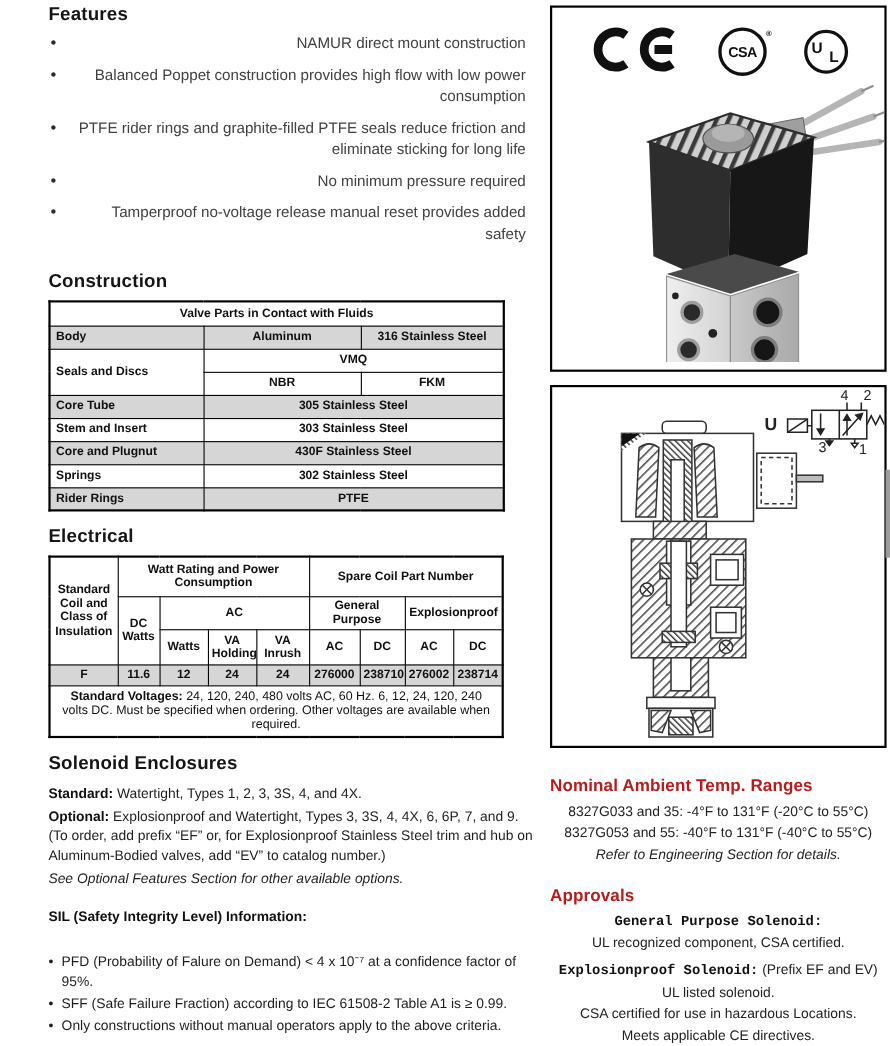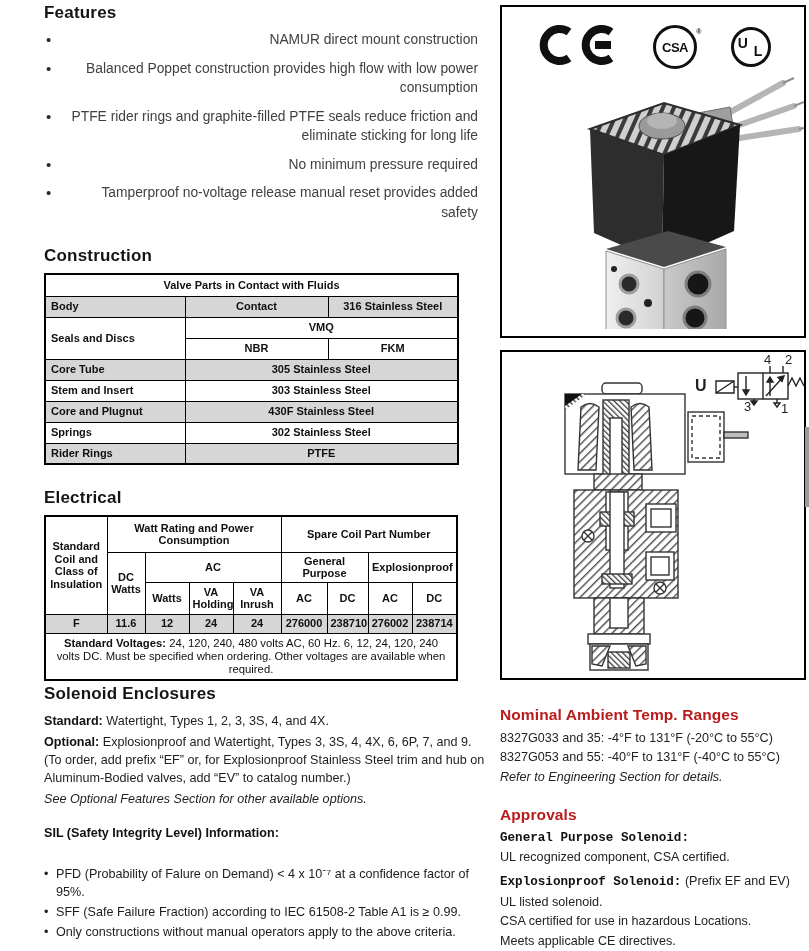--- a/index.html
+++ b/index.html
@@ -58,21 +58,21 @@
   .mark-circle {
     border:3px solid #101010; border-radius:50%; display:flex; align-items:center;
     justify-content:center; font-weight:bold; color:#101010; position:relative;
   }
   .csa { width:44px; height:44px; font-size:13px; letter-spacing:-0.5px; }
   .ul  { width:40px; height:40px; font-size:14px; }
   .reg { position:absolute; font-size:7px; right:-7px; top:0; border:none; }
 
   .rc-head { font-size:15.5px; font-weight:bold; color:#b91c1c; margin-bottom:4px; letter-spacing:.1px;margin-top:16px; }
   .rc-text { font-size:12.6px; line-height:1.4; color:#222; }
-  .rc-text p { margin-bottom:2px; }
+  .rc-text p { margin-bottom:2px;text-align:center; }
   .rc-text .b { font-weight:bold; color:#101010;font-family:Liberation Mono, monospace; }
   .edge-tab { position:absolute; right:0; width:4px; background:#9a9a9a; }
 </style>
 </head>
 <body>
 
 <section class="abs" style="left:44px; top:3px; width:434px;">
   <div class="h-major">Features</div>
   <ul class="features-list">
     <li>NAMUR direct mount construction</li>
@@ -90,21 +90,21 @@
         <col style="width:140px">
         <col style="width:143px">
         <col style="width:130px">
       </colgroup>
     <tbody>
         <tr style="height:22px">
           <td colspan="3">Valve Parts in Contact with Fluids</td>
         </tr>
     <tr class="shaded" style="height:21px">
       <td class="lbl">Body</td>
-      <td>Contact</td>
+      <td>Aluminum</td>
       <td>316 Stainless Steel</td>
     </tr>
     <tr style="height:21px">
       <td class="lbl" rowspan="2">Seals and Discs</td>
       <td colspan="2">VMQ</td>
     </tr>
     <tr style="height:21px">
       <td>NBR</td>
       <td>FKM</td>
     </tr>
@@ -125,21 +125,21 @@
       <td colspan="2">302 Stainless Steel</td>
     </tr>
     <tr class="shaded" style="height:21px">
       <td class="lbl">Rider Rings</td>
       <td colspan="2">PTFE</td>
     </tr>
   </tbody>
     </table>
 </section>
 
-<section class="abs" style="left:44px; top:488px; width:434px;">
+<section class="abs" style="left:44px; top:478px; width:434px;">
   <div class="h-major">Electrical</div>
   <table class="spec-table" style="width:412px">
     <colgroup>
       <col style="width:62px">
         <col style="width:38px">
         <col style="width:44px">
         <col style="width:44px">
       <col style="width:48px">
         <col style="width:46px">
         <col style="width:41px">

